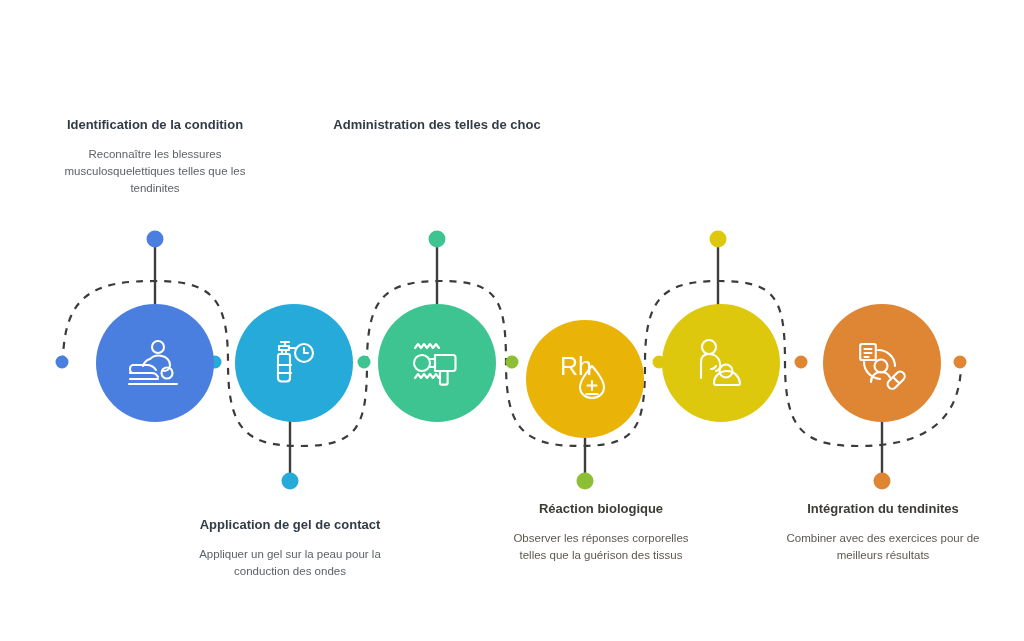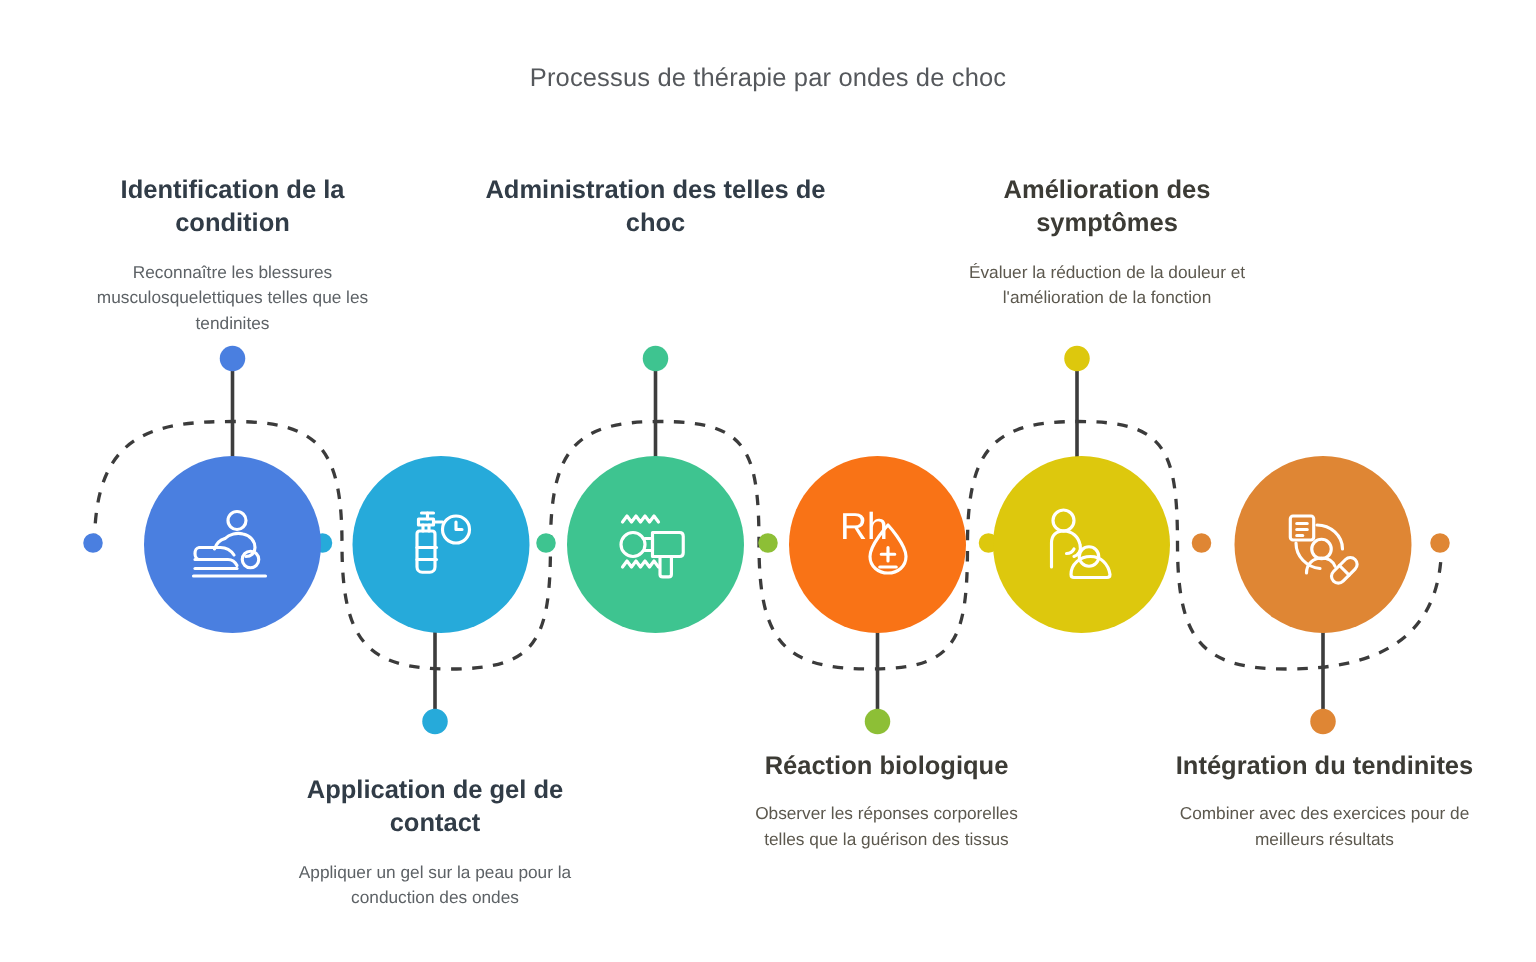--- a/index.html
+++ b/index.html
@@ -57,41 +57,40 @@
   }
   .node-circle svg { display: block; }
 
   
   .caption {
     position: absolute;
     width: 230px;
     text-align: center;
   }
   .caption .cap-title {
-    font-size: 17px;
+    font-size: 13px;
     font-weight: bold;
     color: #313c47;
     line-height: 1.32;
     margin: 0 0 13px 0;
   }
   .caption.warm .cap-title { color: #3c3b35; }
   .caption .cap-desc {
     font-size: 11.5px;
     color: #5d6266;
     line-height: 1.48;
     margin: 13px;
   }
   .caption.warm .cap-desc { color: #5c584e; }
 </style>
 </head>
 <body>
 
 <div id="infographic">
 
-  <div class="page-title">Processus de thérapie par ondes de choc</div>
 
   <svg class="backdrop" viewBox="0 0 1024 641" width="1024" height="641">
 
     <path d="M 63,363
              C 63,290 100,281 155,281
              C 212,281 228,298 228,363
              C 228,428 245,446 300,446
              C 357,446 367,428 367,363
              C 367,298 385,281 440,281
              C 497,281 506,298 506,363
@@ -160,21 +159,21 @@
     <svg width="60" height="58" viewBox="0 0 60 58" fill="none" stroke="#ffffff" stroke-width="2.1" stroke-linecap="round" stroke-linejoin="round">
       <path d="M8 14 l3-4 l3 4 l3-4 l3 4 l3-4 l3 4 l3-4 l3 4"></path>
       <path d="M8 44 l3-4 l3 4 l3-4 l3 4 l3-4 l3 4 l3-4 l3 4"></path>
       <circle cx="15" cy="29" r="8"></circle>
       <path d="M23 25 h5 v8 h-5"></path>
       <path d="M28 21 h18 c1.5 0 2.5 1 2.5 2.5 v11 c0 1.5-1 2.5-2.5 2.5 h-18 z"></path>
       <path d="M33 37 v12 c0 1 0.8 1.6 1.8 1.6 h4 c1 0 1.8-0.6 1.8-1.6 v-12"></path>
     </svg>
   </div>
 
-  <div class="node-circle" style="left:526px; top:304px; background:#f97316;">
+  <div class="node-circle" style="left:526px; top:320px; background:#eab308;">
     <svg width="62" height="58" viewBox="0 0 62 58" fill="none">
       <text x="6" y="25" font-family="'Liberation Sans', sans-serif" font-size="25" fill="#ffffff">Rh</text>
       <path d="M38 16 c0 0 -12 13 -12 21 c0 6.6 5.4 11 12 11 c6.6 0 12-4.4 12-11 c0-8-12-21-12-21 z" fill="none" stroke="#ffffff" stroke-width="2.1" stroke-linejoin="round"></path>
       <path d="M38 31 v9 M33.5 35.5 h9 M32.5 44 h11" stroke="#ffffff" stroke-width="2.1" stroke-linecap="round"></path>
     </svg>
   </div>
 
   <div class="node-circle" style="left:662px; top:304px; background:#ddc80d;">
     <svg width="58" height="58" viewBox="0 0 58 58" fill="none" stroke="#ffffff" stroke-width="2.1" stroke-linecap="round" stroke-linejoin="round">
       <circle cx="17" cy="13" r="7"></circle>
@@ -201,31 +200,27 @@
 
   <div class="caption" style="left:40px; top:116px;">
     <p class="cap-title">Identification de la condition</p>
     <p class="cap-desc">Reconnaître les blessures musculosquelettiques telles que les tendinites</p>
   </div>
 
   <div class="caption" style="left:322px; top:116px;">
     <p class="cap-title">Administration des telles de choc</p>
   </div>
 
-  <div class="caption warm" style="left:623px; top:116px;">
-    <p class="cap-title">Amélioration des symptômes</p>
-    <p class="cap-desc">Évaluer la réduction de la douleur et l'amélioration de la fonction</p>
-  </div>
 
   <div class="caption" style="left:175px; top:516px;">
     <p class="cap-title">Application de gel de contact</p>
     <p class="cap-desc">Appliquer un gel sur la peau pour la conduction des ondes</p>
   </div>
 
-  <div class="caption warm" style="left:476px; top:500px;">
+  <div class="caption warm" style="left:486px; top:500px;">
     <p class="cap-title">Réaction biologique</p>
     <p class="cap-desc">Observer les réponses corporelles telles que la guérison des tissus</p>
   </div>
 
   <div class="caption warm" style="left:768px; top:500px;">
     <p class="cap-title">Intégration du tendinites</p>
     <p class="cap-desc">Combiner avec des exercices pour de meilleurs résultats</p>
   </div>
 
 </div>

